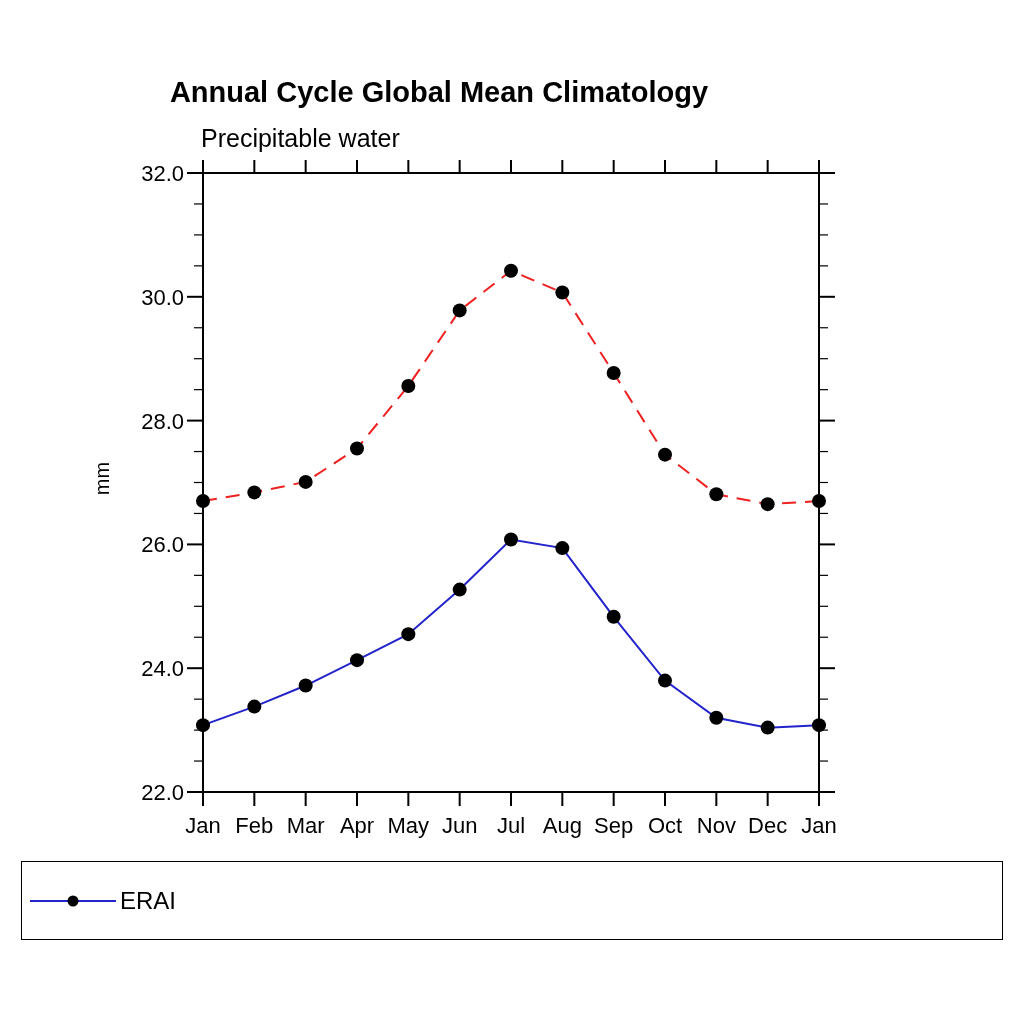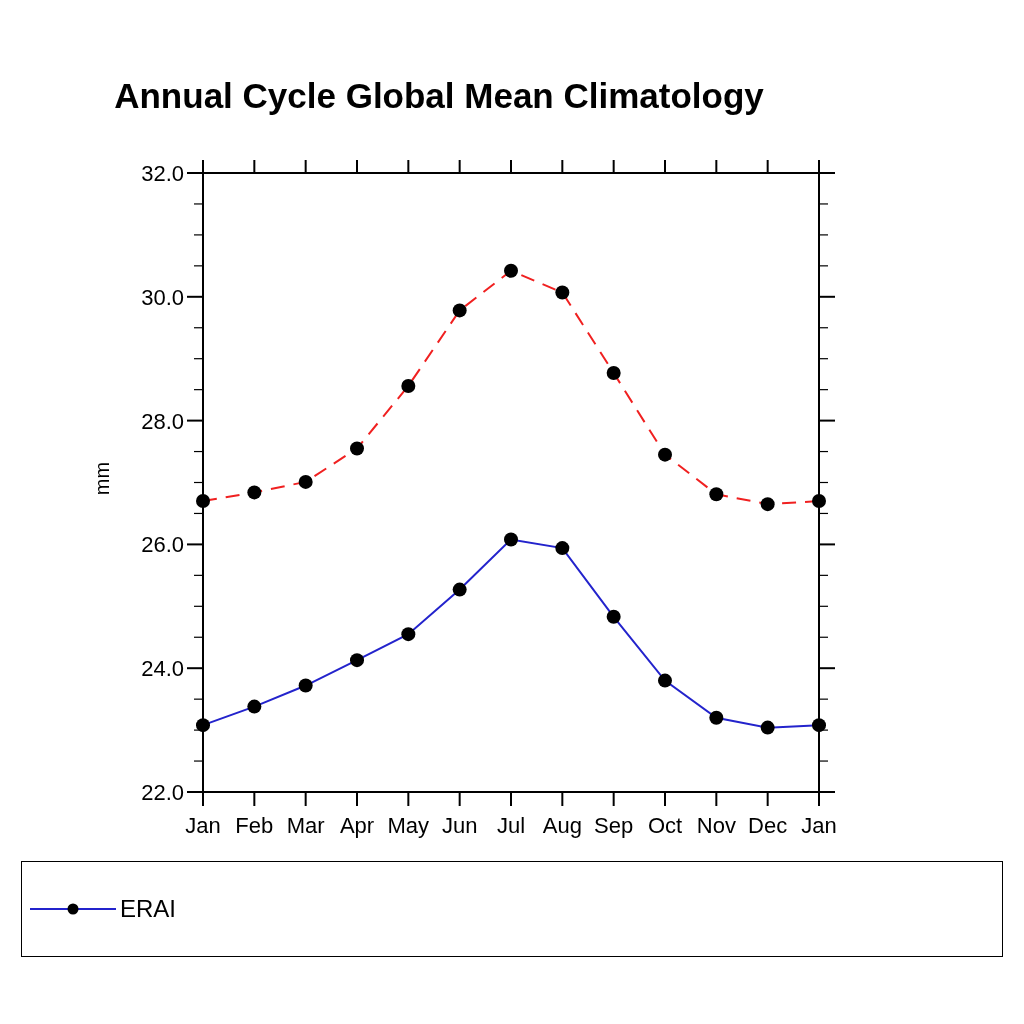--- a/index.html
+++ b/index.html
@@ -7,40 +7,40 @@
     position:relative;
     width:1024px;height:1024px;
     background:#ffffff;
     font-family:"Liberation Sans", sans-serif;
     color:#000;
     overflow:hidden;
   }
   .chart-title{
     position:absolute;top:76px;left:0;width:878px;
     text-align:center;
-    font-size:35px;font-weight:bold;
+    font-size:29px;font-weight:bold;
     letter-spacing:0px;
   }
   .chart-subtitle{
     position:absolute;top:124px;left:201px;
     font-size:25px;font-weight:normal;
   }
   .y-axis-title{
     position:absolute;
     left:62px;top:467px;
     width:80px;text-align:center;
     font-size:20px;
     transform:rotate(-90deg);
     transform-origin:center center;
   }
   svg.plot{position:absolute;left:0;top:0;}
   .legend-box{
     position:absolute;
     left:21px;top:861px;
-    width:982px;height:96px;
+    width:982px;height:79px;
     border:1.5px solid #000;
     box-sizing:border-box;
     display:flex;flex-direction:column;justify-content:center;
     padding-left:4px;
     gap:31px;
   }
   .legend-row{
     display:flex;align-items:center;
     height:37px;
   }
@@ -50,20 +50,21 @@
     white-space:nowrap;
     line-height:1;
   }
 </style>
 </head>
 <body>
 
 <div class="page">
 
   <div class="chart-title">Annual Cycle Global Mean Climatology</div>
+  <div class="chart-subtitle">Precipitable water</div>
   <div class="y-axis-title">mm</div>
 
   <svg class="plot" id="plot-svg" width="1024" height="1024" viewBox="0 0 1024 1024">
       <line x1="187" y1="792" x2="203" y2="792" stroke="#000000" stroke-width="2"></line>
       <line x1="819" y1="792" x2="835" y2="792" stroke="#000000" stroke-width="2"></line>
       <text x="184" y="800" text-anchor="end" font-size="22" font-family="&quot;Liberation Sans&quot;, sans-serif" fill="#000">22.0</text>
       <line x1="187" y1="668.2" x2="203" y2="668.2" stroke="#000000" stroke-width="2"></line>
       <line x1="819" y1="668.2" x2="835" y2="668.2" stroke="#000000" stroke-width="2"></line>
       <text x="184" y="676.2" text-anchor="end" font-size="22" font-family="&quot;Liberation Sans&quot;, sans-serif" fill="#000">24.0</text>
       <line x1="187" y1="544.4" x2="203" y2="544.4" stroke="#000000" stroke-width="2"></line>

